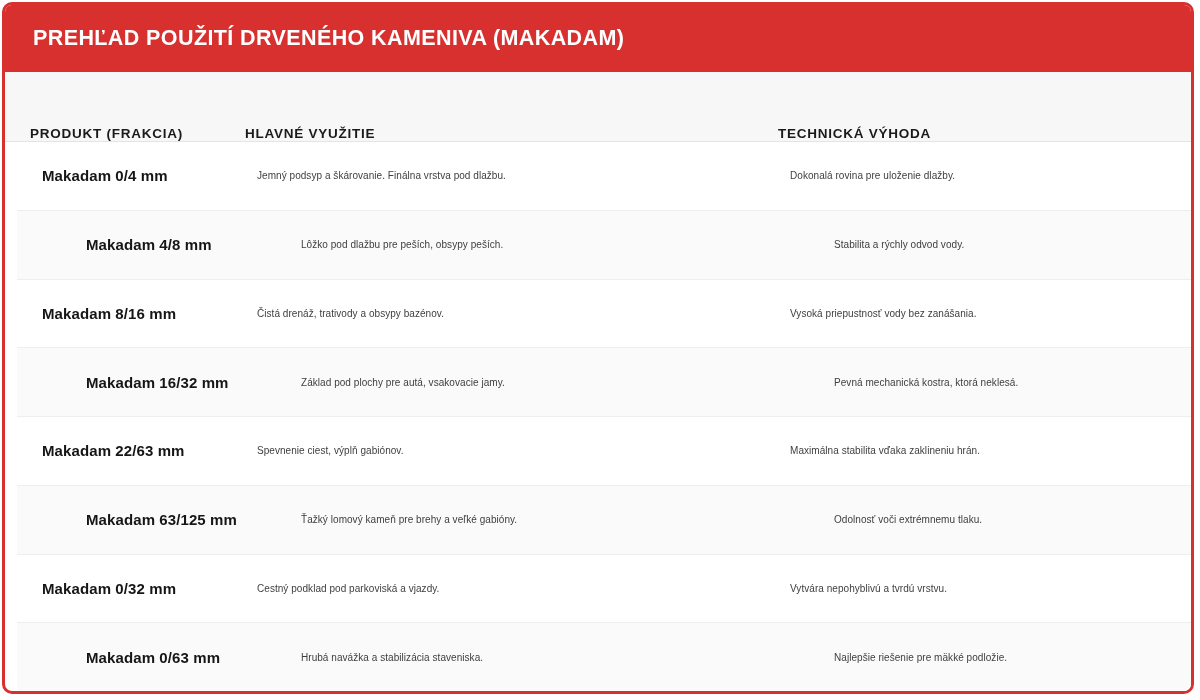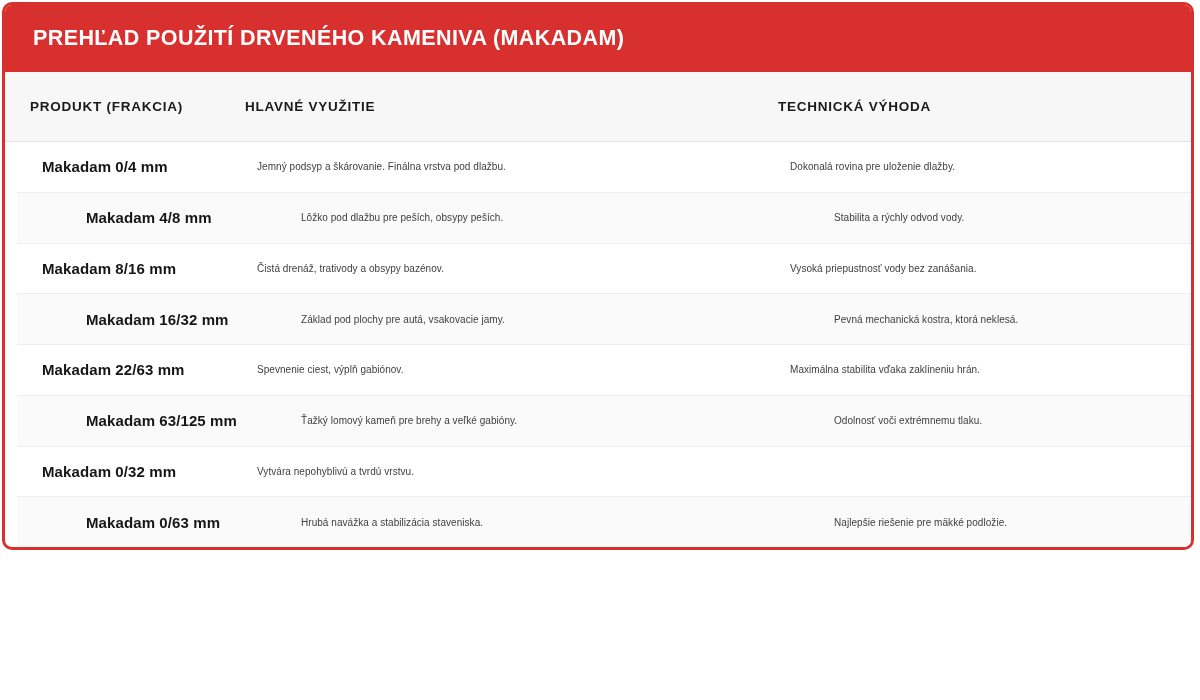--- a/index.html
+++ b/index.html
@@ -11,21 +11,21 @@
     background: #ffffff;
     font-family: "Liberation Sans", sans-serif;
     -webkit-font-smoothing: antialiased;
   }
 
   .table-card {
     position: absolute;
     left: 2px;
     top: 2px;
     width: 1192px;
-    height: 548px;
+    height: 692px;
     box-sizing: border-box;
     border: 3px solid #d8302e;
     border-radius: 10px;
     background: #ffffff;
     overflow: hidden;
     display: flex;
     flex-direction: column;
   }
 
   
@@ -45,21 +45,21 @@
     line-height: 1.1;
     white-space: nowrap;
   }
 
   
   .col-head {
     flex: 0 0 70px;
     background: #f7f7f7;
     border-bottom: 1px solid #e4e4e4;
     display: flex;
-    align-items: center;
+    align-items: flex-end;
     box-sizing: border-box;
   }
   .col-head .cell {
     font-size: 13.5px;
     font-weight: bold;
     color: #1a1a1a;
     letter-spacing: 0.75px;
     box-sizing: border-box;
   }
 
@@ -149,20 +149,21 @@
     </div>
 
     <div class="row alt">
       <div class="cell c1">Makadam 63/125 mm</div>
       <div class="cell c2">Ťažký lomový kameň pre brehy a veľké gabióny.</div>
       <div class="cell c3">Odolnosť voči extrémnemu tlaku.</div>
     </div>
 
     <div class="row">
       <div class="cell c1">Makadam 0/32 mm</div>
+      <div class="cell c2">Cestný podklad pod parkoviská a vjazdy.</div>
       <div class="cell c3">Vytvára nepohyblivú a tvrdú vrstvu.</div>
     </div>
 
     <div class="row alt last">
       <div class="cell c1">Makadam 0/63 mm</div>
       <div class="cell c2">Hrubá navážka a stabilizácia staveniska.</div>
       <div class="cell c3">Najlepšie riešenie pre mäkké podložie.</div>
     </div>
 
   </div>

